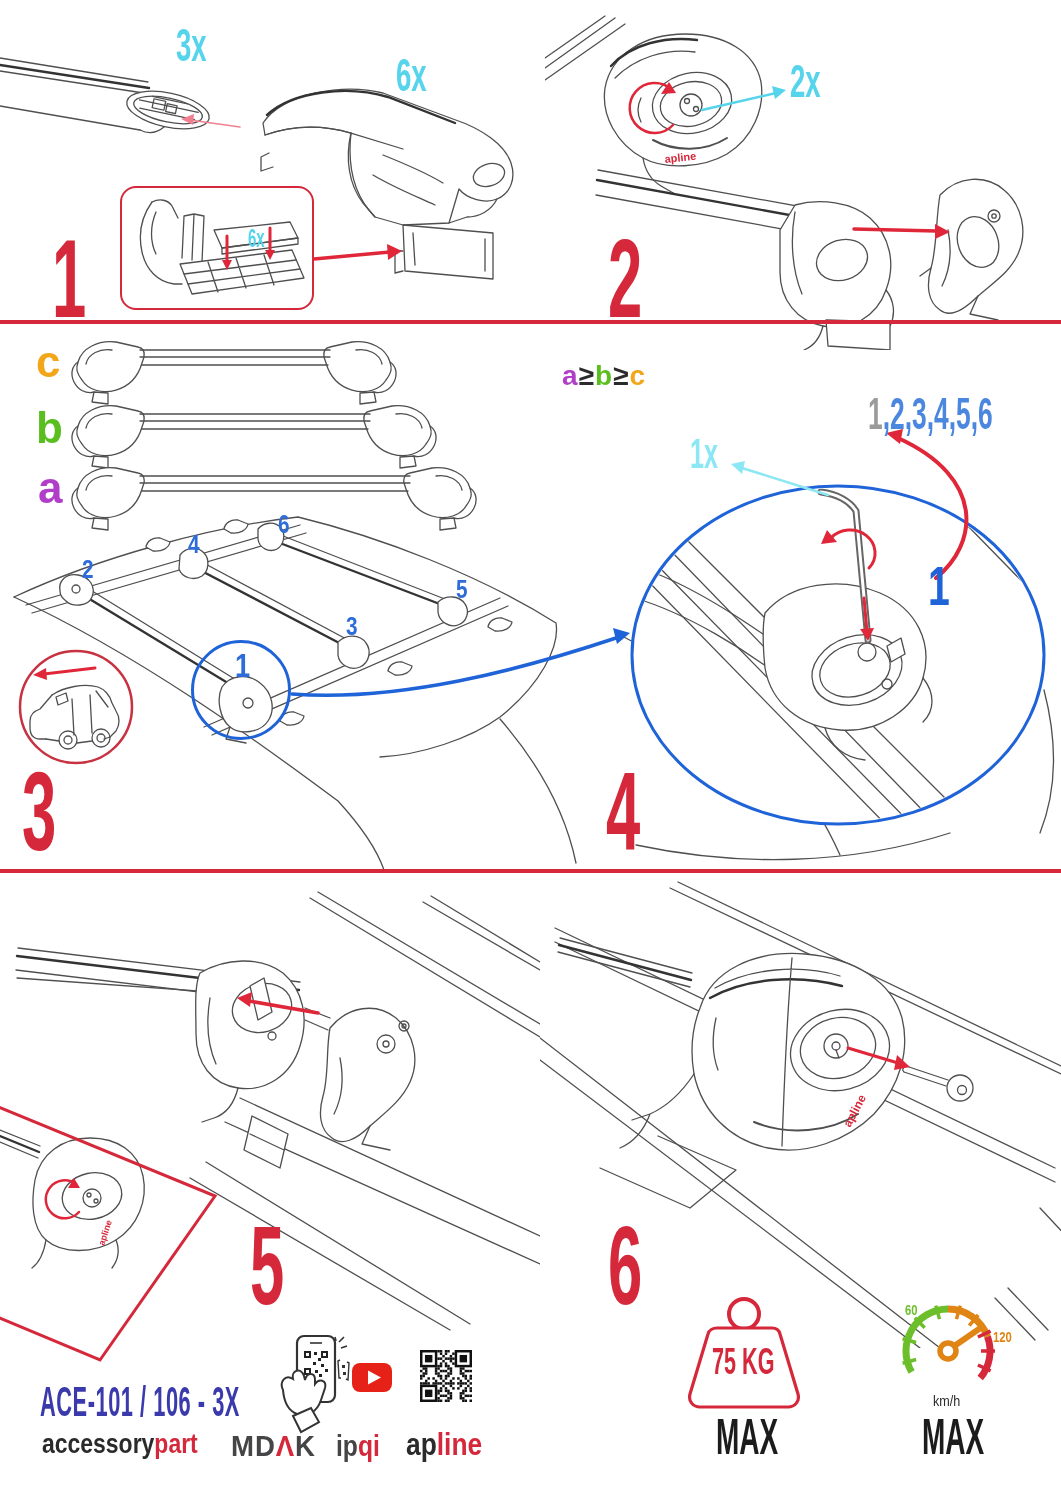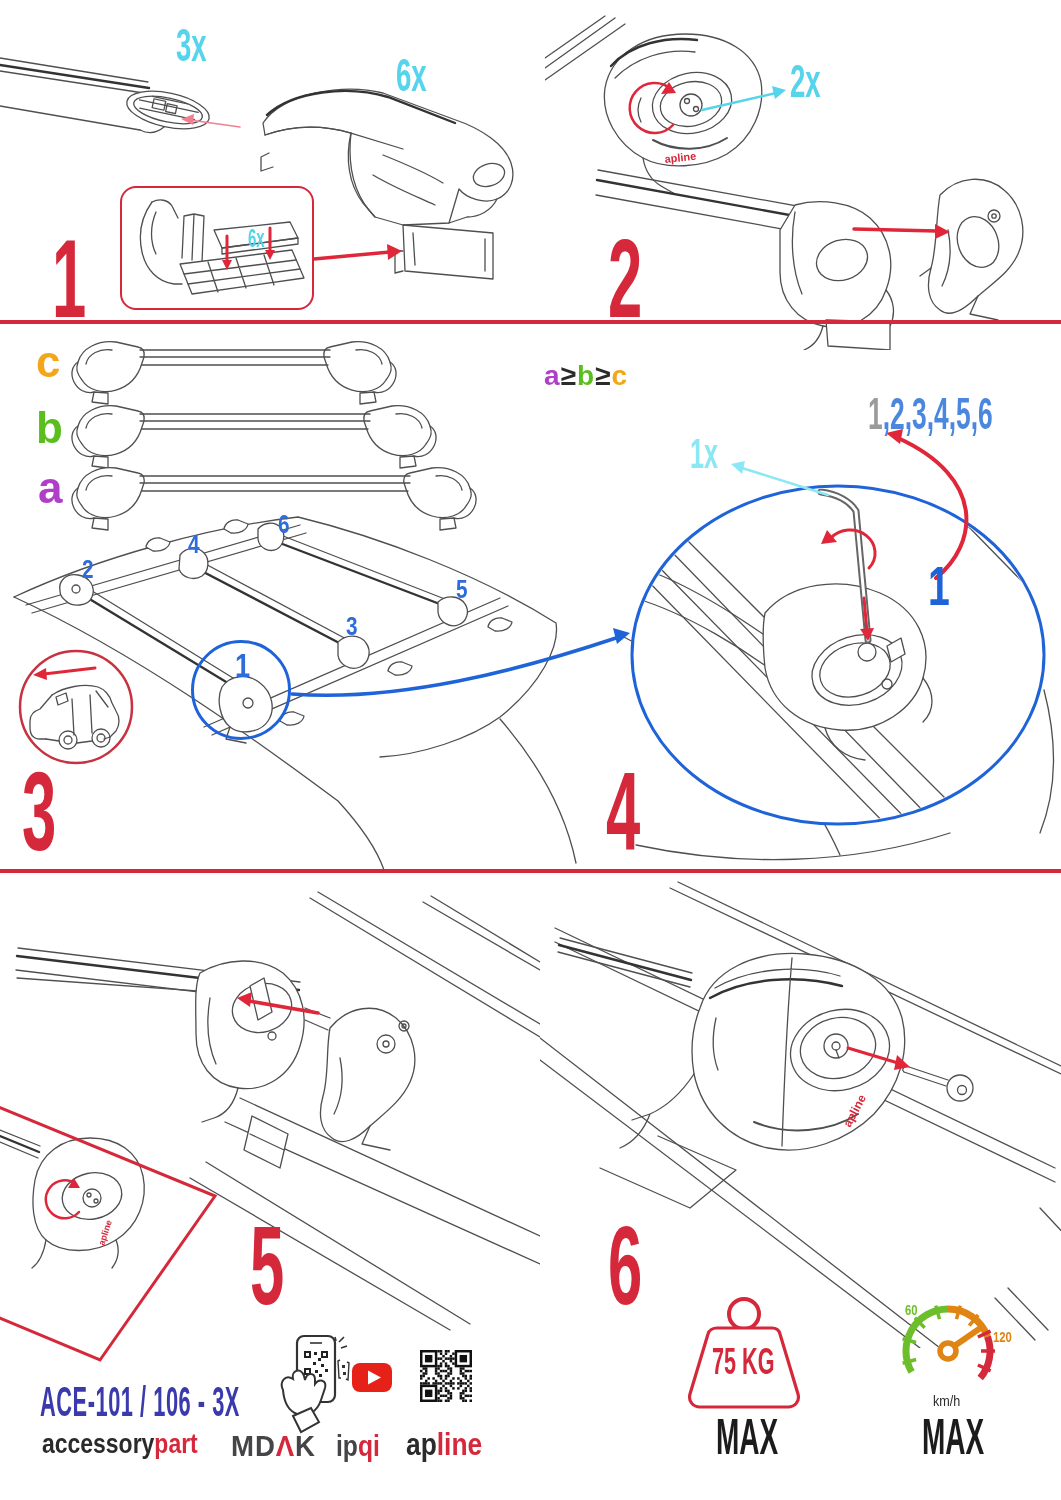--- a/index.html
+++ b/index.html
@@ -372,21 +372,21 @@
   <span class="qty" style="left:176px;top:22px">3x</span>
   <span class="qty" style="left:396px;top:52px">6x</span>
   <span class="qty small" style="left:248px;top:226px">6x</span>
   <span class="qty" style="left:790px;top:58px">2x</span>
   <span class="qty light" style="left:690px;top:433px">1x</span>
 
   <span class="barlabel" style="left:36px;top:340px;color:var(--orange)">c</span>
   <span class="barlabel" style="left:36px;top:406px;color:var(--green)">b</span>
   <span class="barlabel" style="left:38px;top:466px;color:var(--purple)">a</span>
 
-  <span class="formula" style="left:544px;top:362px">
+  <span class="formula" style="left:562px;top:362px">
     <span style="color:var(--purple)">a</span><span style="color:#2b2b2b">≥</span><span style="color:var(--green)">b</span><span style="color:#2b2b2b">≥</span><span style="color:var(--orange)">c</span>
   </span>
 
   <span class="posnum" style="left:82px;top:556px">2</span>
   <span class="posnum" style="left:188px;top:531px">4</span>
   <span class="posnum" style="left:278px;top:511px">6</span>
   <span class="posnum" style="left:346px;top:613px">3</span>
   <span class="posnum" style="left:456px;top:576px">5</span>
   <span class="posnum" style="left:235px;top:648px;font-size:34px">1</span>
 

